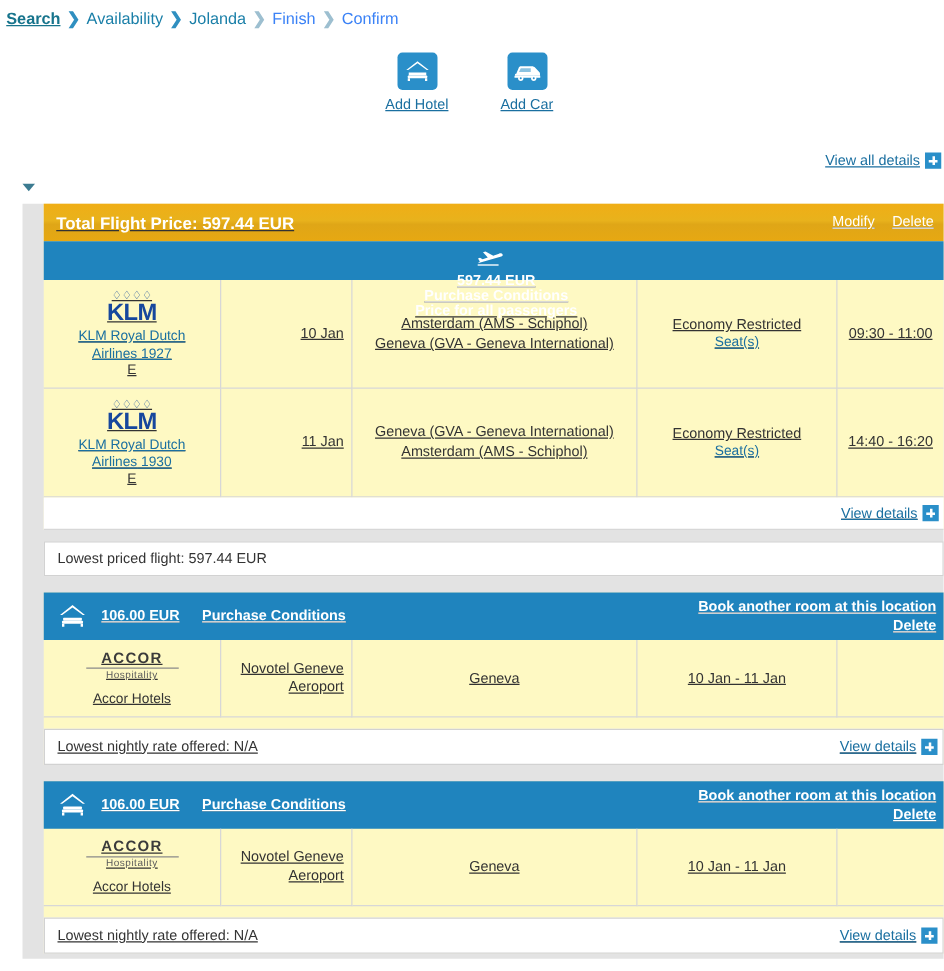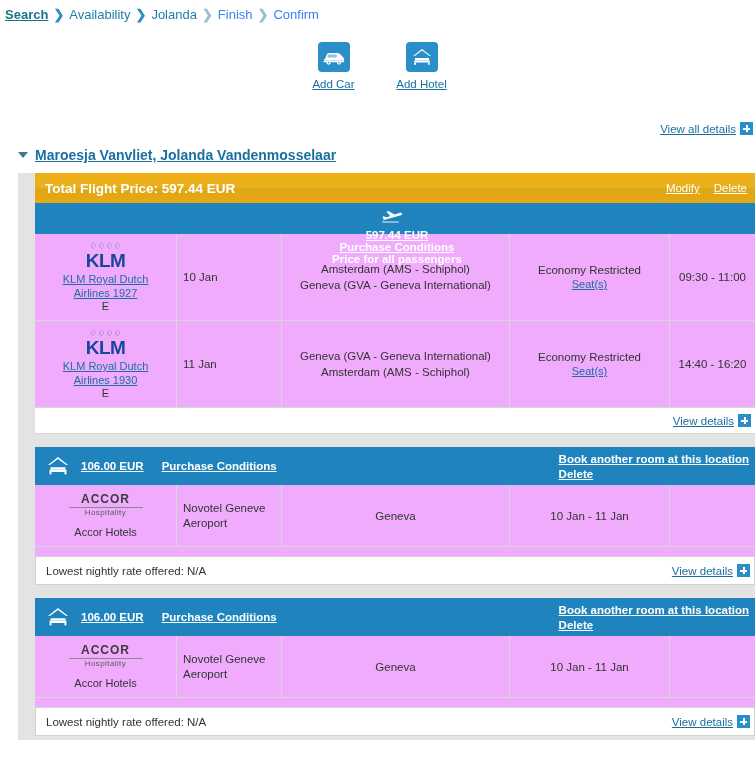--- a/index.html
+++ b/index.html
@@ -115,21 +115,21 @@
 
   
   .gutter {
     margin-top: 10px;
     margin-left: 18px;
     padding-left: 17px;
     background: #e3e3e3;
     padding-bottom: 4px;
   }
 
-  .panel { background: #f0abfc; }
+  .panel { background: #fef9c3; text-decoration: underline; }
 
   
   .goldbar {
     height: 30px;
     background: linear-gradient(to bottom, #f0ae16 0%, #e8b21c 45%, #dfa617 55%, #e7a812 100%);
     display: flex;
     align-items: center;
     padding: 0 8px 0 10px;
     box-sizing: border-box;
   }
@@ -174,41 +174,41 @@
   }
   .bluebar .plain {
     color: #ffffff;
     font-size: 11.5px;
     font-weight: bold;
     white-space: nowrap;
   }
   .bluebar .sp { width: 18px; flex: none; }
   .bluebar .grow { flex: 1; }
   .bluebar .rightcol {
-    display: flex; flex-direction: column; gap: 3px;
+    display: flex; flex-direction: column; align-items: flex-end; gap: 3px;
   }
 
   
   .tbl {
     width: 100%;
     border-collapse: collapse;
     table-layout: fixed;
   }
   .tbl td {
     border-right: 1px solid #d7d7d7;
     border-bottom: 1px solid #d7d7d7;
     padding: 8px 6px;
     font-size: 11.5px;
     color: #333;
     vertical-align: middle;
   }
   .tbl td:last-child { border-right: none; }
   .tbl tr:last-child td { border-bottom: 1px solid #d7d7d7; }
   .c-logo  { width: 129px; text-align: center; }
-  .c-date  { width: 92px;  text-align: left; }
+  .c-date  { width: 92px;  text-align: right; }
   .c-route { width: 215px; text-align: center; }
   .c-class { width: 147px; text-align: center; }
   .c-time  { text-align: center; }
 
   .airline-name {
     display: block;
     color: #1a6fa0;
     text-decoration: underline;
     font-size: 11px;
     line-height: 14px;
@@ -278,56 +278,55 @@
   <span class="crumb link">Availability</span>
   <span class="crumb-sep">❯</span>
   <span class="crumb link">Jolanda</span>
   <span class="crumb-sep dim">❯</span>
   <span class="crumb pending">Finish</span>
   <span class="crumb-sep dim">❯</span>
   <span class="crumb pending">Confirm</span>
 </div>
 
 <div class="addbar">
+  <div class="addbtn">
+    <span class="tile">
+      <svg width="22" height="20" viewBox="0 0 22 20">
+        <path d="M11 2 L20 9 L18.4 9 L11 3.6 L3.6 9 L2 9 Z" fill="#ffffff"></path>
+        <rect x="4" y="11" width="14" height="2.4" fill="#ffffff"></rect>
+        <rect x="3.2" y="13.4" width="15.6" height="2.2" rx="0.6" fill="#ffffff"></rect>
+        <rect x="3.2" y="15.6" width="1.8" height="2.2" fill="#ffffff"></rect>
+        <rect x="17" y="15.6" width="1.8" height="2.2" fill="#ffffff"></rect>
+      </svg>
+    </span>
+    <span class="cap">Add Hotel</span>
+  </div>
   <div class="addbtn">
     <span class="tile">
       <svg width="24" height="18" viewBox="0 0 24 18">
         <path d="M3 11 L5 6.2 C5.3 5.4 5.9 5 6.8 5 L15.5 5 C16.6 5 17.4 5.4 18.2 6.2 L21.4 9.6 C21.8 10 22 10.4 22 11 L22 12.6 L2 12.6 L2 11.6 C2 11.2 2.4 11 3 11 Z" fill="#ffffff"></path>
         <rect x="1.6" y="12.6" width="20.6" height="1.6" fill="#ffffff"></rect>
         <circle cx="6.6" cy="14.6" r="2.1" fill="#ffffff"></circle>
         <circle cx="17" cy="14.6" r="2.1" fill="#ffffff"></circle>
         <circle cx="6.6" cy="14.6" r="0.8" fill="#2a8fc9"></circle>
         <circle cx="17" cy="14.6" r="0.8" fill="#2a8fc9"></circle>
         <path d="M6.6 6.6 L14.6 6.6 L14.6 9.6 L5.2 9.6 Z" fill="#2a8fc9" opacity="0.55"></path>
       </svg>
     </span>
     <span class="cap">Add Car</span>
   </div>
-  <div class="addbtn">
-    <span class="tile">
-      <svg width="22" height="20" viewBox="0 0 22 20">
-        <path d="M11 2 L20 9 L18.4 9 L11 3.6 L3.6 9 L2 9 Z" fill="#ffffff"></path>
-        <rect x="4" y="11" width="14" height="2.4" fill="#ffffff"></rect>
-        <rect x="3.2" y="13.4" width="15.6" height="2.2" rx="0.6" fill="#ffffff"></rect>
-        <rect x="3.2" y="15.6" width="1.8" height="2.2" fill="#ffffff"></rect>
-        <rect x="17" y="15.6" width="1.8" height="2.2" fill="#ffffff"></rect>
-      </svg>
-    </span>
-    <span class="cap">Add Hotel</span>
-  </div>
 </div>
 
 <div class="viewall-row">
   <span class="lnk">View all details</span>
   <span class="plusicon"></span>
 </div>
 
 <div class="traveller">
   <span class="tri"></span>
-  <span class="traveller-name">Maroesja Vanvliet, Jolanda Vandenmosselaar</span>
 </div>
 
 <div class="gutter">
 
   <div class="panel">
 
     <div class="goldbar">
       <span class="title">Total Flight Price: 597.44 EUR</span>
       <span class="act">Modify</span>
       <span class="act">Delete</span>
@@ -392,20 +391,21 @@
         </tr>
       </tbody>
     </table>
 
     <div class="panelfoot">
       <span class="lnk">View details</span>
       <span class="plusicon"></span>
     </div>
   </div>
 
+  <div class="noterow">Lowest priced flight: 597.44 EUR</div>
 
   <div class="blockgap"></div>
 
   <div class="panel">
     <div class="bluebar hotel">
       <span class="ico">
         <svg width="24" height="22" viewBox="0 0 24 22">
           <path d="M12 2 L22 10 L20.2 10 L12 3.9 L3.8 10 L2 10 Z" fill="#ffffff"></path>
           <rect x="4.5" y="12.2" width="15" height="2.4" rx="0.6" fill="#ffffff"></rect>
           <rect x="3.6" y="14.6" width="16.8" height="2.4" rx="0.6" fill="#ffffff"></rect>

